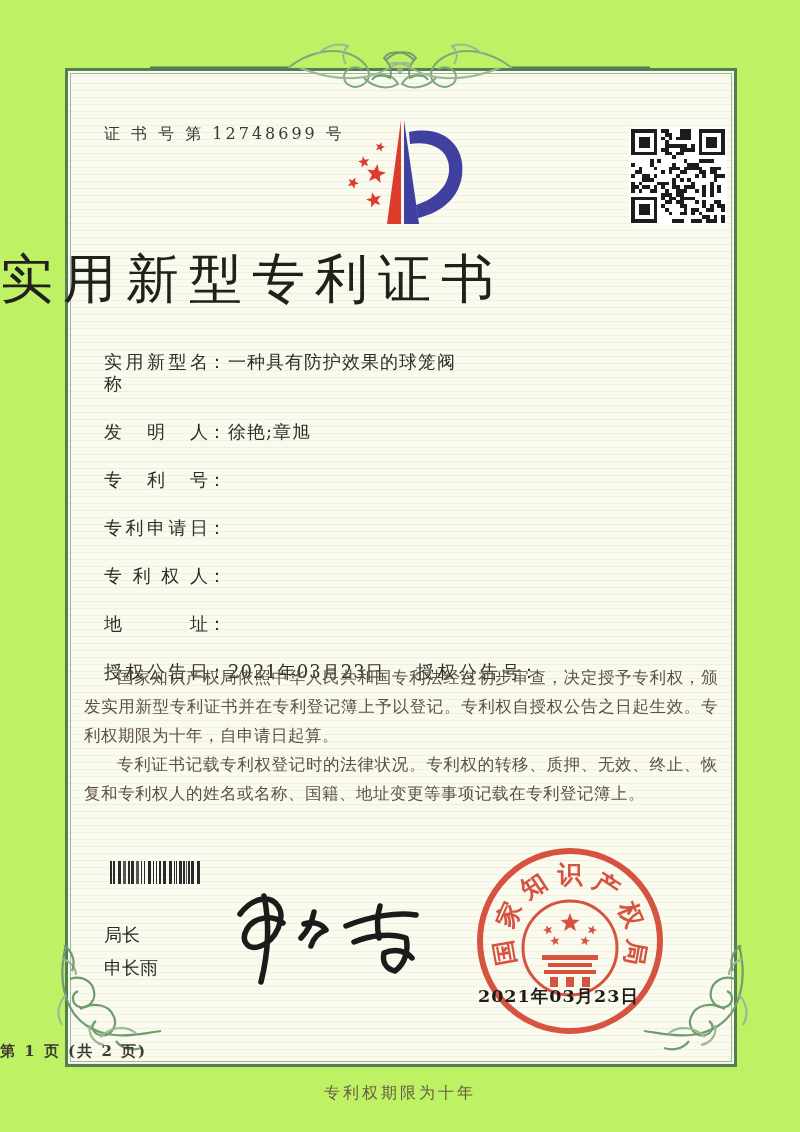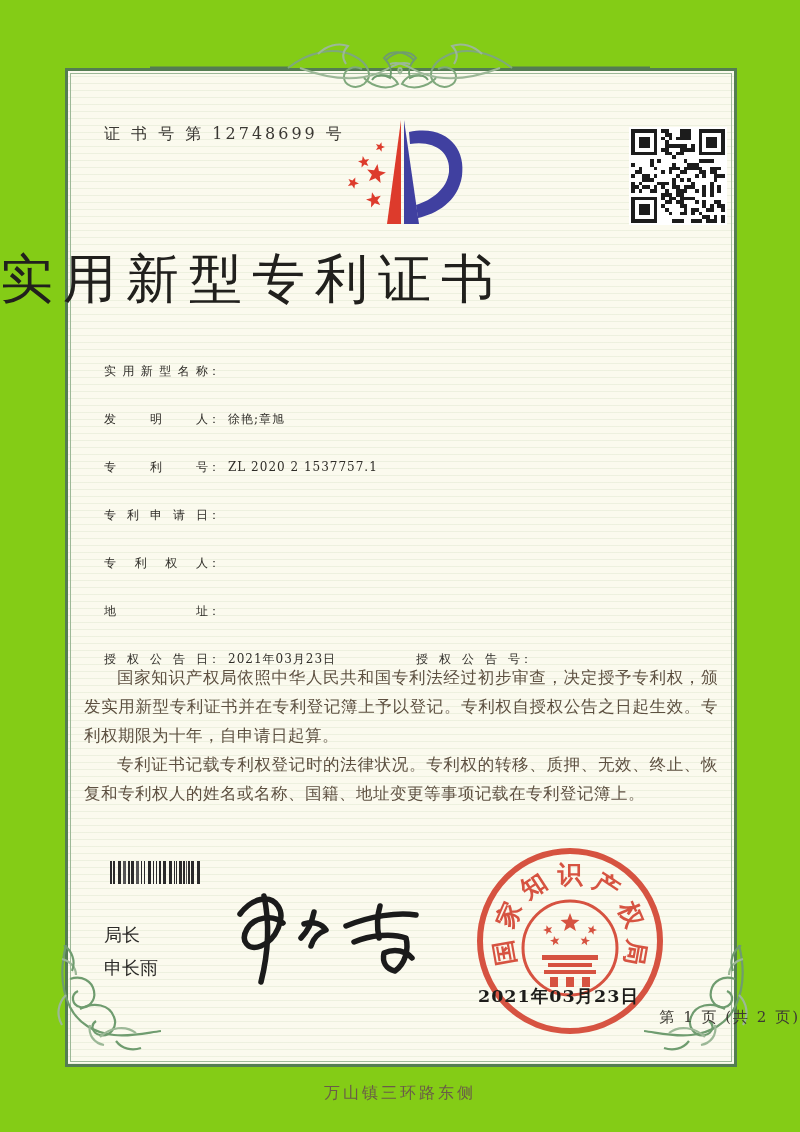--- a/index.html
+++ b/index.html
@@ -1,51 +1,51 @@
 <!DOCTYPE html>
 <html><head>
 <meta charset="utf-8">
 <style>
   html,body{margin:0;padding:0;background:#e8e8e8;}
-  .page{position:relative;width:800px;height:1132px;margin:0 auto;background:#84cc16;
+  .page{position:relative;width:800px;height:1132px;margin:0 auto;background:#bef264;
         font-family:"DejaVu Serif","Liberation Serif",serif;overflow:hidden;}
   
   .frame{position:absolute;left:65px;top:68px;width:666px;height:993px;
          border:3px solid #547d52;background:
          repeating-linear-gradient(0deg, rgba(205,218,188,.30) 0 1px, transparent 1px 7px),
          #fbfaee;}
   .frame::before{content:"";position:absolute;left:2px;top:2px;right:2px;bottom:2px;
          border:1px solid #9cb897;}
   .cert-no{position:absolute;left:104px;top:124px;font-size:16px;letter-spacing:3px;color:#3a3833;}
   .logo{position:absolute;left:330px;top:110px;}
   .qr{position:absolute;left:629px;top:127px;background:#fff;padding:2px;}
   .title{position:absolute;left:0;top:244px;width:100%;text-align:left;
          font-size:53px;letter-spacing:10px;color:#21201d;font-weight:500;}
-  .fields{position:absolute;left:104px;top:360px;width:566px;font-size:12px;color:#2f2d28;}
+  .fields{position:absolute;left:104px;top:351px;width:566px;font-size:18px;color:#2f2d28;}
   .frow{display:flex;margin-bottom:26px;line-height:22px;}
   .lbl{display:inline-block;width:104px;text-align:justify;text-align-last:justify;flex:none;}
   .colon{flex:none;width:20px;}
   .val{flex:1;letter-spacing:1px;}
   .addr .val{line-height:25px;}
   .grantrow{display:flex;margin-bottom:0;line-height:22px;}
   .gpair{display:flex;}
   .gpair.first{width:312px;flex:none;}
   .paras{position:absolute;left:84px;top:663px;width:634px;font-size:16.5px;
          line-height:29px;color:#5d5040;text-align:justify;}
   .paras p{margin:0;text-indent:2em;letter-spacing:.5px;}
   .barcode{position:absolute;left:110px;top:861px;height:23px;display:flex;align-items:stretch;}
   .barcode span{display:block;height:100%;}
   .director{position:absolute;left:104px;top:918px;font-size:18px;color:#2b2a27;line-height:33px;
             font-family:"DejaVu Sans","Liberation Sans",sans-serif;}
   .sig{position:absolute;left:218px;top:878px;}
   .seal{position:absolute;left:470px;top:843px;}
   .seal-date{position:absolute;left:478px;top:984px;width:190px;font-size:17.5px;color:#1d1c1a;
              letter-spacing:1px;font-weight:bold;}
-  .pagefoot{position:absolute;left:0;top:1008px;width:100%;text-align:right;
-            font-size:15px;color:#3c3a33;letter-spacing:2px;}
+  .pagefoot{position:absolute;left:0;top:1042px;width:100%;text-align:left;
+            font-size:15px;color:#3c3a33;letter-spacing:2px;font-weight:bold;}
   .backnote{position:absolute;left:0;top:1083px;width:100%;text-align:center;
             font-size:16px;color:#6a5c48;letter-spacing:3px;}
   .ornament-top{position:absolute;left:150px;top:34px;}
   .corner{position:absolute;}
   .corner.bl{left:36px;top:945px;}
   .corner.br{left:644px;top:945px;transform:scaleX(-1);}
 </style>
 </head>
 <body>
 
@@ -296,30 +296,30 @@
       <rect x="1" y="19" width="5" height="5" fill="#fff"></rect>
       <rect x="2" y="20" width="3" height="3" fill="#1c1c1c"></rect>
     </svg>
 
   <div class="title">实用新型专利证书</div>
 
   <div class="fields">
     <div class="frow">
       <span class="lbl">实用新型名称</span>
         <span class="colon">：</span>
+        <span class="val">一种具有防护效果的球笼阀</span>
     </div>
     <div class="frow">
       <span class="lbl">发明人</span>
         <span class="colon">：</span>
         <span class="val">徐艳;章旭</span>
     </div>
     <div class="frow">
       <span class="lbl">专利号</span>
         <span class="colon">：</span>
-        <span class="val">ZL 2020 2 1537757.1</span>
     </div>
     <div class="frow">
       <span class="lbl">专利申请日</span>
         <span class="colon">：</span>
     </div>
     <div class="frow">
       <span class="lbl">专利权人</span>
         <span class="colon">：</span>
     </div>
     <div class="frow addr">
@@ -434,15 +434,15 @@
         <rect x="74" y="127" width="52" height="4"></rect>
         <rect x="80" y="134" width="8" height="10"></rect>
         <rect x="96" y="134" width="8" height="10"></rect>
         <rect x="112" y="134" width="8" height="10"></rect>
       </g>
     </g>
   </svg>
   <div class="seal-date">2021年03月23日</div>
 
   <div class="pagefoot">第 1 页 (共 2 页)</div>
-  <div class="backnote">万山镇三环路东侧</div>
+  <div class="backnote">专利权期限为十年</div>
 
 </div>
 
 </body></html>

